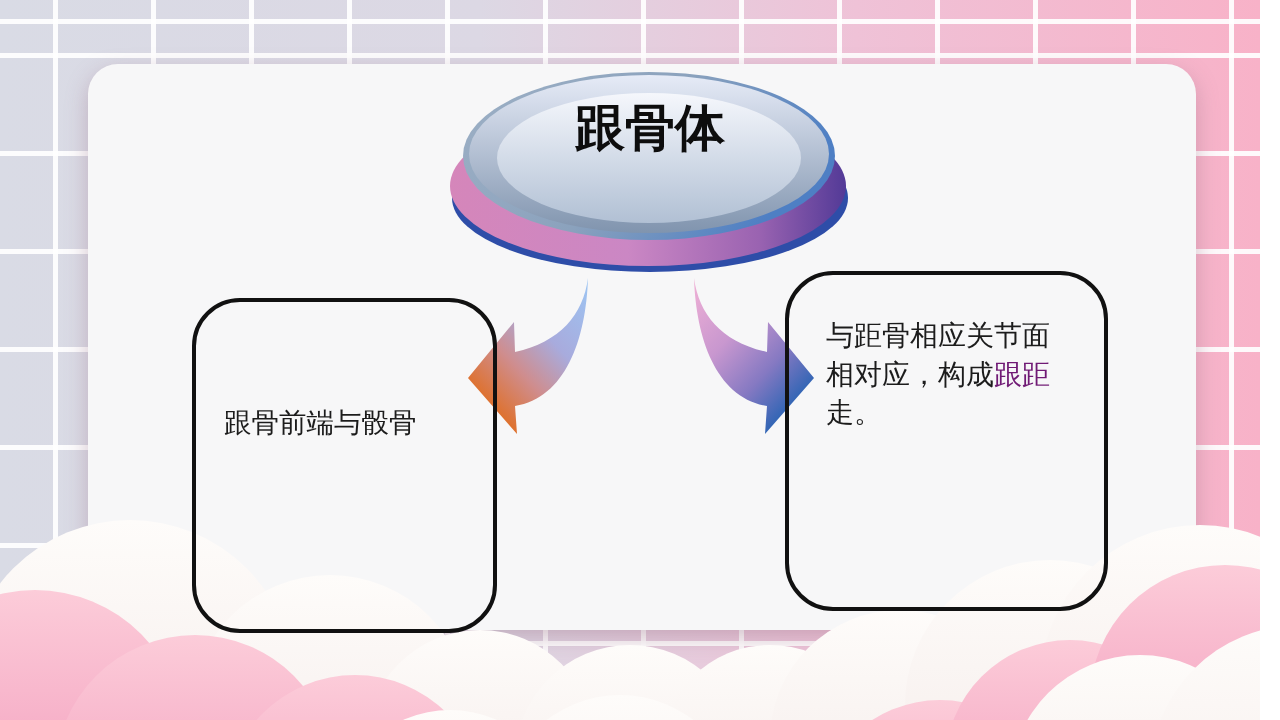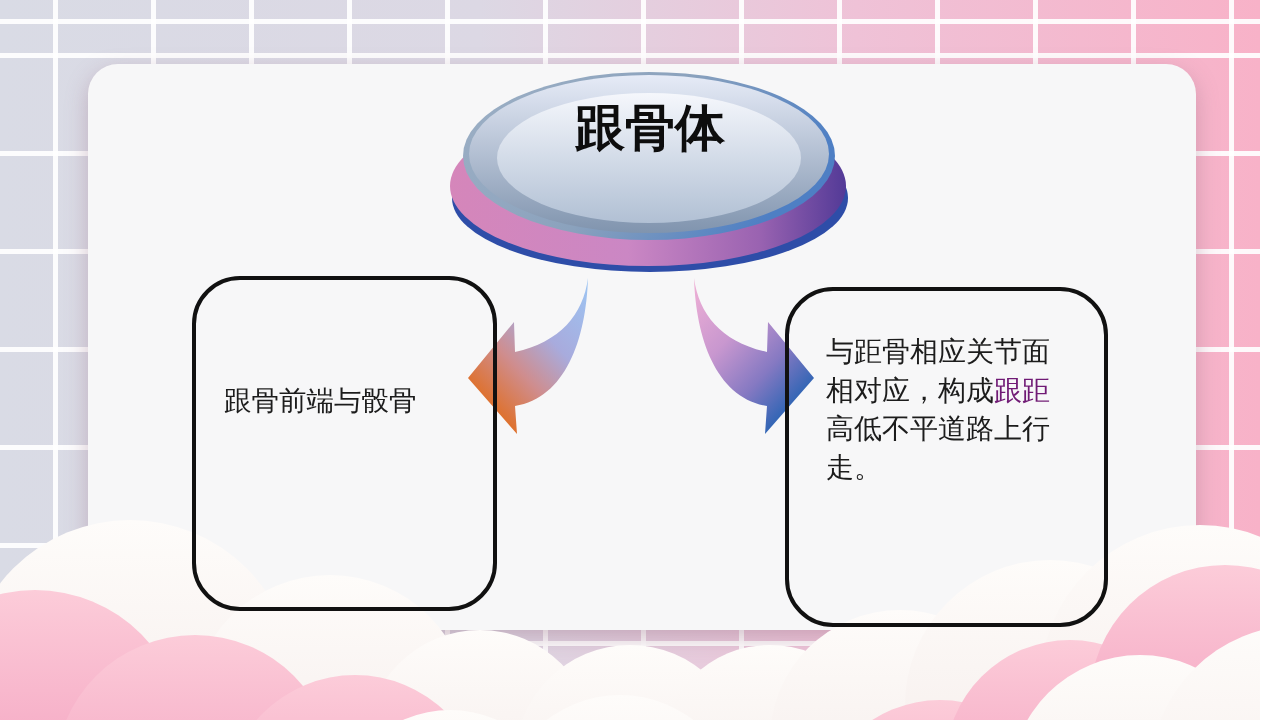--- a/index.html
+++ b/index.html
@@ -35,26 +35,26 @@
 
   
   .info-box{
     position:absolute;border:4.5px solid #111;border-radius:48px;
     background:transparent;box-sizing:border-box;
     color:#1c1c1c;
   }
   .info-box .tline{white-space:nowrap;}
   .blue{color:#701a75;}
   .left-box{
-    left:192px;top:276px;width:305px;height:335px;
+    left:192px;top:298px;width:305px;height:335px;
     padding:102px 0 0 28px;
     font-size:27.5px;line-height:38px;
   }
   .right-box{
-    left:785px;top:287px;width:323px;height:340px;
+    left:785px;top:271px;width:323px;height:340px;
     padding:42px 0 0 37px;
     font-size:28px;line-height:38.5px;
   }
 
   .bubble-title-text{
     font-family:"Liberation Sans","DejaVu Sans",sans-serif;
     font-weight:bold;
   }
 </style>
 </head>
@@ -170,18 +170,17 @@
   <div class="info-box left-box">
     <div id="left-box-text">
         <div class="tline"><span>跟骨前端与骰骨</span></div>
       </div>
   </div>
 
   <div class="info-box right-box">
     <div id="right-box-text">
         <div class="tline"><span>与距骨相应关节面</span></div>
         <div class="tline"><span>相对应，构成</span><span class="blue">跟距</span></div>
-        <div class="tline"><span>高低不平道路上行</span></div>
         <div class="tline"><span>走。</span></div>
       </div>
   </div>
 
 </div>
 
 </body></html>

